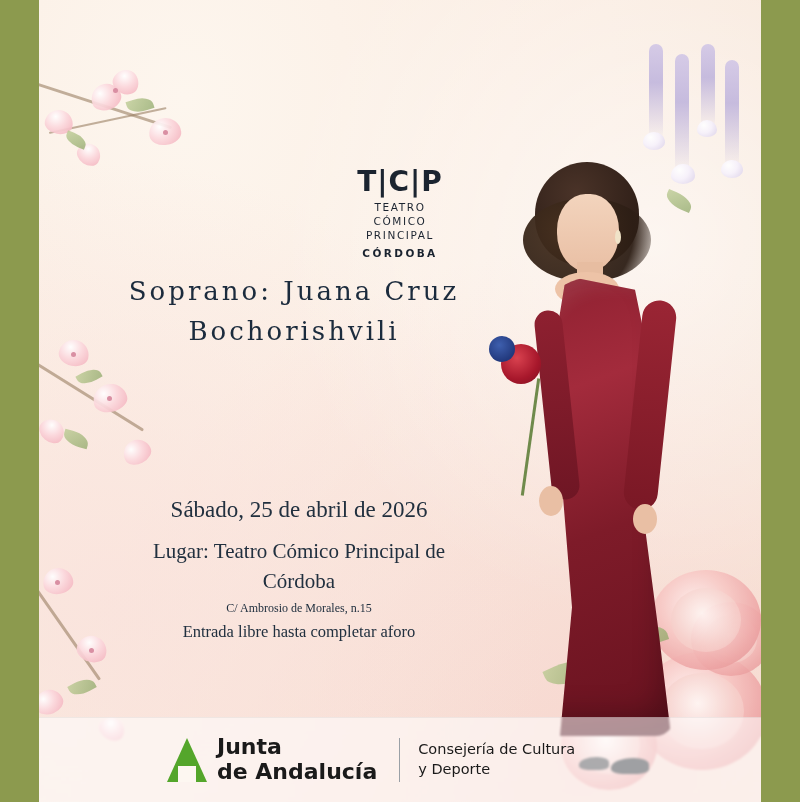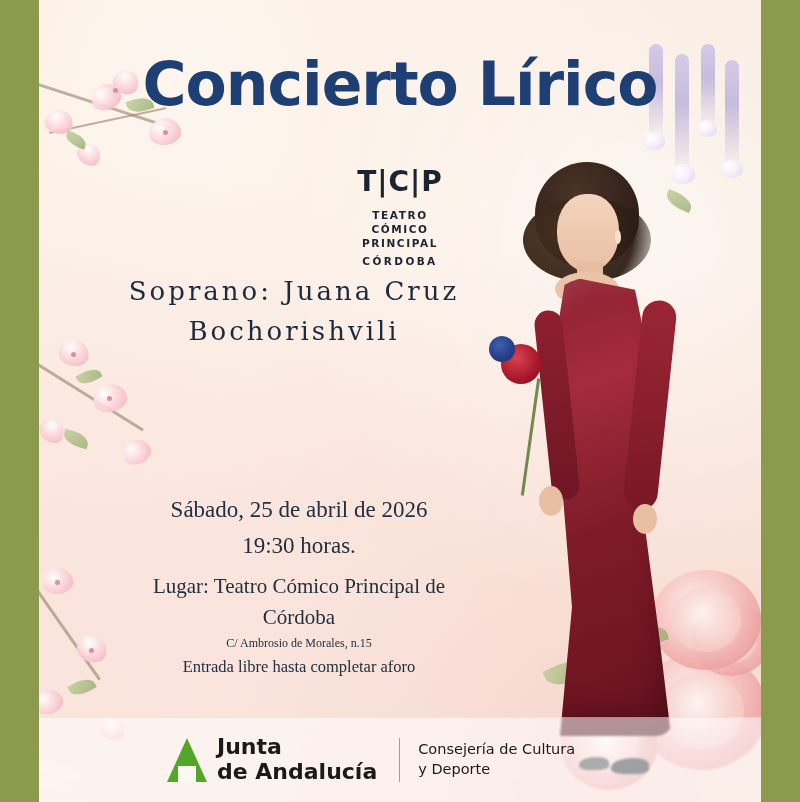--- a/index.html
+++ b/index.html
@@ -71,21 +71,21 @@
   
   .logo{
     position:absolute;left:50%;transform:translateX(-50%);top:168px;
     text-align:center;color:#1b2430;
     font-family:"DejaVu Sans", sans-serif;
   }
   .logo .mark{
     font-size:28px;font-weight:bold;letter-spacing:1px;line-height:1;
   }
   .logo .sub{
-    margin-top:12px;font-size:10.5px;line-height:1.35;letter-spacing:1.6px;font-weight:bold;text-align:center;
+    margin-top:4px;font-size:10.5px;line-height:1.35;letter-spacing:1.6px;font-weight:normal;text-align:center;
   }
   .logo .city{
     margin-top:4px;font-size:10.5px;letter-spacing:2.4px;font-weight:bold;
   }
 
   
   .credits{
     position:absolute;left:40px;top:272px;width:430px;
     text-align:center;
     font-family:"DejaVu Serif", serif;
@@ -251,42 +251,40 @@
     <div class="peony" style="left:150px;top:10px;width:80px;height:74px;opacity:.8;"></div>
     <div class="leaf" style="left:4px;top:70px;width:44px;height:22px;transform:rotate(-24deg);"></div>
     <div class="leaf" style="left:74px;top:18px;width:40px;height:20px;transform:rotate(18deg);"></div>
   </div>
   <div class="blossom" style="right:-10px;top:560px;width:150px;height:150px;">
     <div class="peony" style="left:30px;top:10px;width:110px;height:100px;opacity:.85;"></div>
     <div class="leaf" style="left:4px;top:66px;width:42px;height:20px;transform:rotate(-18deg);"></div>
   </div>
 
   <h1 class="title">
-    <span>Concierto Lírico</span>
   </h1>
 
   <div class="logo">
     <div class="mark">T|C|P</div>
     <div class="sub">
       <div>TEATRO</div>
       <div>CÓMICO</div>
       <div>PRINCIPAL</div>
     </div>
     <div class="city">CÓRDOBA</div>
   </div>
 
   <div class="credits">
     <div>Soprano: Juana Cruz</div>
     <div>Bochorishvili</div>
   </div>
 
   <div class="info">
     <div class="date">
       <div>Sábado, 25 de abril de 2026</div>
-      <div>19:30 horas.</div>
     </div>
     <div class="venue">
       <div>Lugar: Teatro Cómico Principal de</div>
       <div>Córdoba</div>
     </div>
     <div class="addr">C/ Ambrosio de Morales, n.15</div>
     <div class="free">Entrada libre hasta completar aforo</div>
   </div>
 
   <div class="singer">

